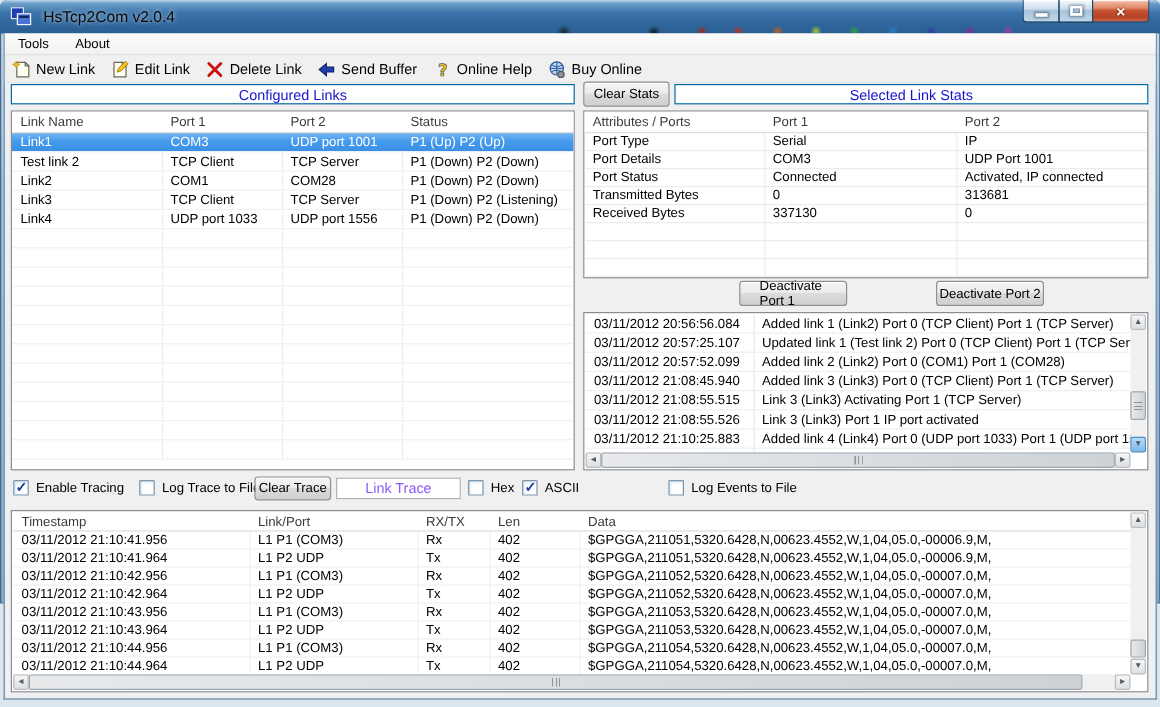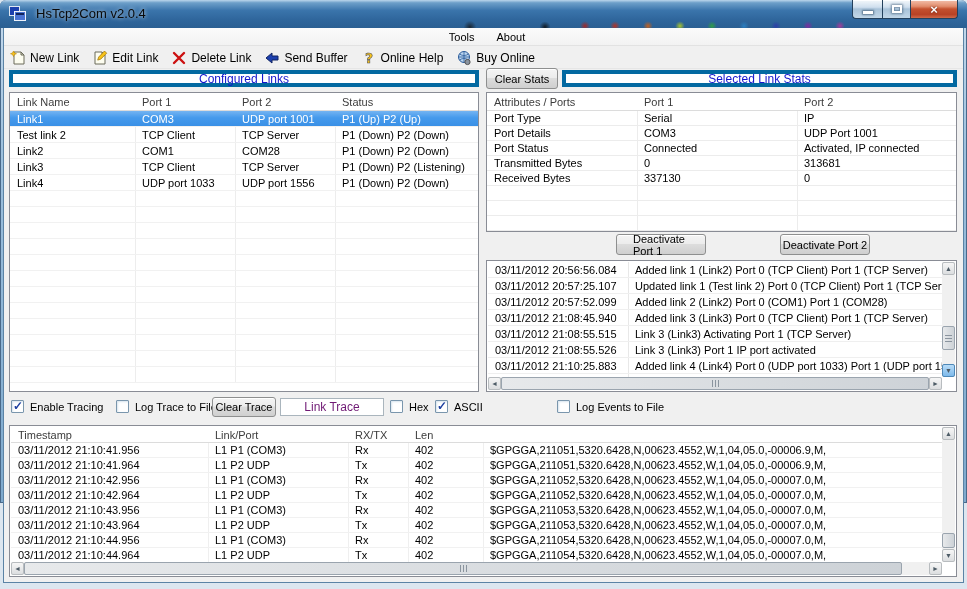--- a/index.html
+++ b/index.html
@@ -52,31 +52,31 @@
     box-shadow:0 0 2px 1px rgba(30,60,90,.5), inset 0 0 1px 1px rgba(30,60,90,.4); }
   .glyph-close { color:#fff; font-size:13px; font-weight:bold; line-height:13px;
     text-shadow:0 0 2px rgba(70,10,0,.9); }
 
   
   .client { position:absolute; left:3px; top:28px; width:961px; height:555px;
     background:#f0f0f0; border:1px solid #5b83a5; border-top:none; }
 
   .menubar { position:absolute; left:0; top:0; width:100%; height:18px;
     background:linear-gradient(180deg,#fbfbfb,#f2f2f2); border-bottom:1px solid #e2e2e2;
-    display:flex; align-items:center; padding-left:7px; gap:14px;justify-content:center; }
+    display:flex; align-items:center; padding-left:7px; gap:14px; }
   .menu-item { padding:1px 4px; }
 
   .toolbar { position:absolute; left:0; top:19px; width:100%; height:22px;
     background:#f0f0f0; border-bottom:1px solid #e6e6e6;
     display:flex; align-items:center; padding-left:6px; gap:13px; font-size:12px; }
   .tool-item { display:flex; align-items:center; gap:4px; }
   .tool-item svg { display:block; }
 
   
-  .hdr-bar { position:absolute; height:17px; background:#fff; border:4px solid #0369a1;
+  .hdr-bar { position:absolute; height:17px; background:#fff; border:1px solid #0369a1;
     display:flex; align-items:center; justify-content:center;
     color:#1414cc; font-size:12px; }
   .btn { position:absolute; border:1px solid #8e8f8f; border-radius:3px;
     background:linear-gradient(180deg,#f4f4f4 0%,#ececec 45%,#dcdcdc 50%,#cfcfcf 100%);
     display:flex; align-items:center; justify-content:center; font-size:11px;
     box-shadow:inset 0 1px 0 #fff; }
 
   
   .panel { position:absolute; background:#fff; border:1px solid #898c95; overflow:hidden; }
   .thead,.trow { display:grid; align-items:center; }
@@ -127,21 +127,21 @@
   .grip-h { width:7px; height:7px;
     background:repeating-linear-gradient(90deg,#8a949e 0 1px,transparent 1px 3px); }
 
   
   .cb-row { position:absolute; display:flex; align-items:center; gap:6px; }
   .checkbox { width:13px; height:13px; background:#fff; border:1px solid #7a96ad;
     border-radius:1px; position:relative; box-shadow:inset 1px 1px 2px #d8e4ee; }
   .checkbox.checked::after { content:"✓"; position:absolute; left:1px; top:-2px;
     color:#1d3fa0; font-size:12px; font-weight:bold; }
   .trace-title-box { position:absolute; background:#fff; border:1px solid #aab5bd;
-    display:flex; align-items:center; justify-content:center; color:#701a75; font-size:12px; }
+    display:flex; align-items:center; justify-content:center; color:#8b5cf6; font-size:12px; }
 </style>
 </head>
 <body>
 
 <div class="window">
   <div class="titlebar">
     <div class="glass-dots"></div>
     <div class="app-icon">
         <div class="w1"></div>
         <div class="w2"></div>
@@ -464,20 +464,21 @@
       <span class="checkbox"></span>
       <span>Log Events to File</span>
     </div>
 
     <div class="panel trace-table" style="left:5px; top:397px; width:948px; height:152px;">
       <div class="thead">
           <div class="tcell">Timestamp</div>
           <div class="tcell">Link/Port</div>
           <div class="tcell">RX/TX</div>
           <div class="tcell">Len</div>
+          <div class="tcell">Data</div>
         </div>
       <div class="tbody">
           <div class="trow">
             <div class="tcell">03/11/2012 21:10:41.956</div>
             <div class="tcell">L1 P1 (COM3)</div>
             <div class="tcell">Rx</div>
             <div class="tcell">402</div>
             <div class="tcell">$GPGGA,211051,5320.6428,N,00623.4552,W,1,04,05.0,-00006.9,M,</div>
           </div>
           <div class="trow">

